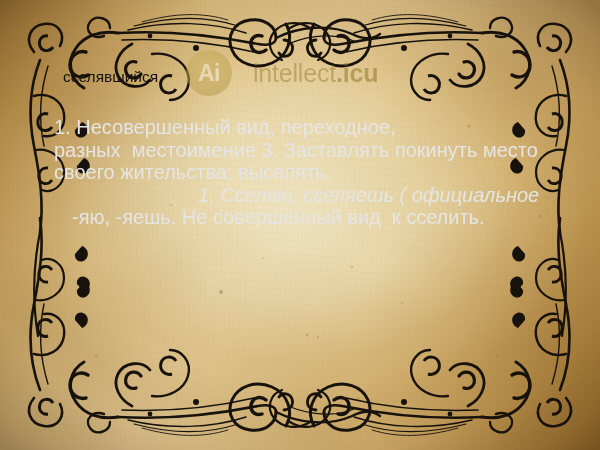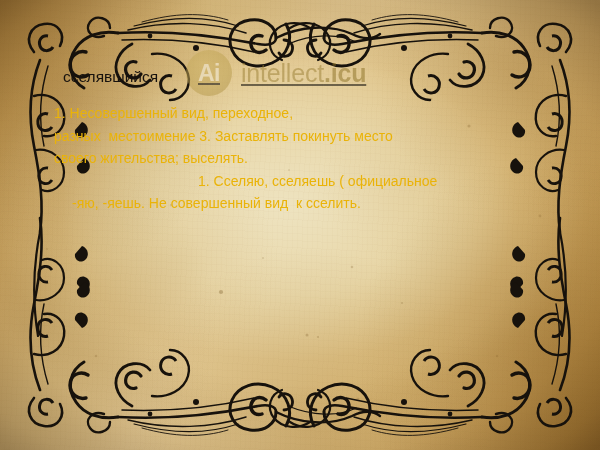--- a/index.html
+++ b/index.html
@@ -82,43 +82,41 @@
   }
   .ornament-frame svg { display: block; width: 600px; height: 450px; }
 
   
   .watermark {
     position: absolute;
     left: 186px;
     top: 50px;
     display: flex;
     align-items: center;
-    gap: 9px;
     opacity: 0.52;
-    text-decoration: underline;
   }
   .wm-badge {
     position: relative;
     width: 46px; height: 46px;
     border-radius: 50%;
     background: radial-gradient(circle at 38% 32%, #cdb263 0%, #bfa353 55%, #ab8f43 100%);
     flex: 0 0 auto;
     display: flex;
     align-items: center;
     justify-content: center;
   }
   .wm-badge-text {
     font-size: 23px;
     font-weight: 700;
     letter-spacing: -0.5px;
     color: #f3eddc;
     line-height: 1;
     font-family: "Liberation Sans", sans-serif;
   }
-  .wm-words { display: flex; flex-direction: column; line-height: 1; }
+  .wm-words { display: flex; flex-direction: column; line-height: 1; margin-left: 21px; }
   .wm-title {
     font-size: 25px;
     letter-spacing: -0.2px;
     color: #9d8238;
     white-space: nowrap;
     font-family: "Liberation Sans", sans-serif;
   }
   .wm-title .wm-tld { font-weight: 700; color: #8e7429; }
   .wm-sub {
     margin-top: 4px;
@@ -140,28 +138,28 @@
     left: 54px;
     top: 68px;
     font-size: 15.5px;
     color: #17120e;
     white-space: nowrap;
     margin-left: 9px;
   }
   .definition {
     position: absolute;
     left: 54px;
-    top: 102px;
+    top: 116px;
     width: 494px;
-    font-size: 14px;
+    font-size: 20px;
     line-height: 22.5px;
-    color: #eab308;
+    color: #e5e5e5;
   }
   .def-line { white-space: pre-wrap; }
-  .line-center-ind { padding-left: 144px; }
+  .line-center-ind { padding-left: 144px; font-style: italic; }
   .line-small-ind { padding-left: 18px; }
 </style>
 </head>
 <body>
 
 <div id="page">
 
   <div class="parchment-base"></div>
   <div class="parchment-stains"></div>
   <div class="parchment-fibers"></div>

